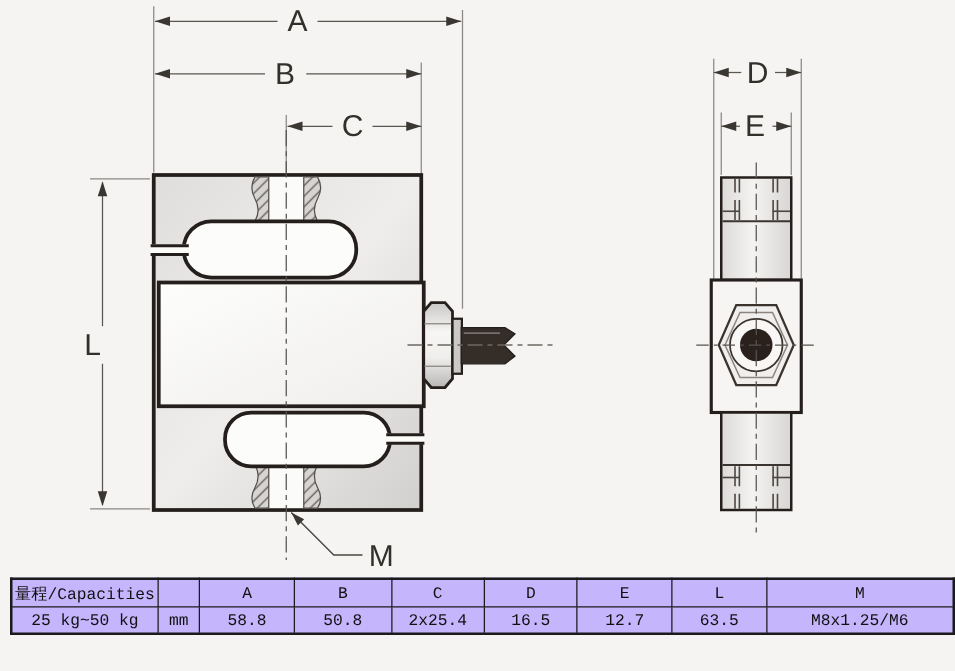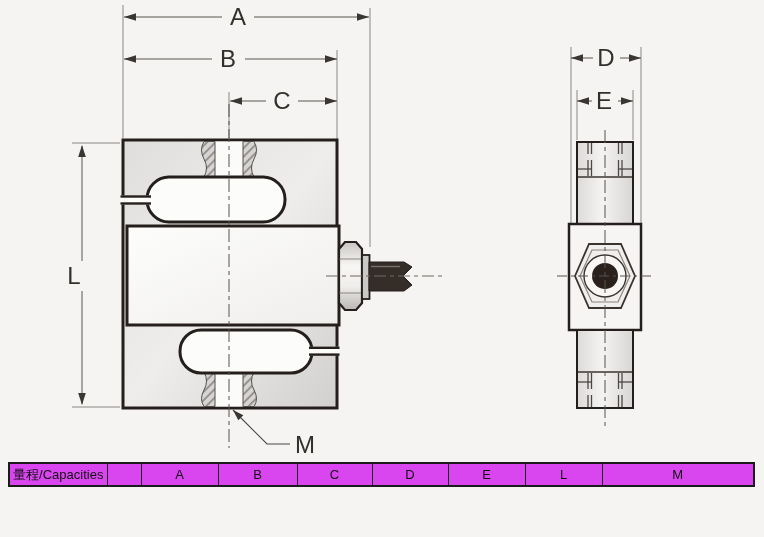--- a/index.html
+++ b/index.html
@@ -8,23 +8,23 @@
     width:764px;height:537px;
     background:#f5f4f2;
     font-family:"Liberation Sans", sans-serif;
     overflow:hidden;
   }
   .drawing{position:absolute;left:0;top:0;}
   .dim-label{font-size:24px;fill:#33302c;}
   .spec-table{
     position:absolute;left:8px;top:462px;
     border-collapse:collapse;table-layout:fixed;
-    background:#d946ef;
+    background:#c4b5fd;
     border:2px solid #1b1b1b;
-    font-size:13px;color:#111111;
+    font-size:13px;color:#111111;font-family:Liberation Mono, monospace;
   }
   .spec-table th,.spec-table td{
     border:1px solid #1b1b1b;
     text-align:center;vertical-align:middle;
     font-weight:normal;
     padding:0 2px;height:20px;
     white-space:nowrap;overflow:hidden;
   }
   .spec-table thead th{height:21px;}
 </style>
@@ -252,16 +252,27 @@
         <th>A</th>
         <th>B</th>
         <th>C</th>
         <th>D</th>
         <th>E</th>
         <th>L</th>
         <th>M</th>
       </tr>
     </thead>
     <tbody>
+      <tr>
+        <td>25 kg~50 kg</td>
+        <td>mm</td>
+        <td>58.8</td>
+        <td>50.8</td>
+        <td>2x25.4</td>
+        <td>16.5</td>
+        <td>12.7</td>
+        <td>63.5</td>
+        <td>M8x1.25/M6</td>
+      </tr>
     </tbody>
   </table>
 
 </div>
 
 </body></html>

